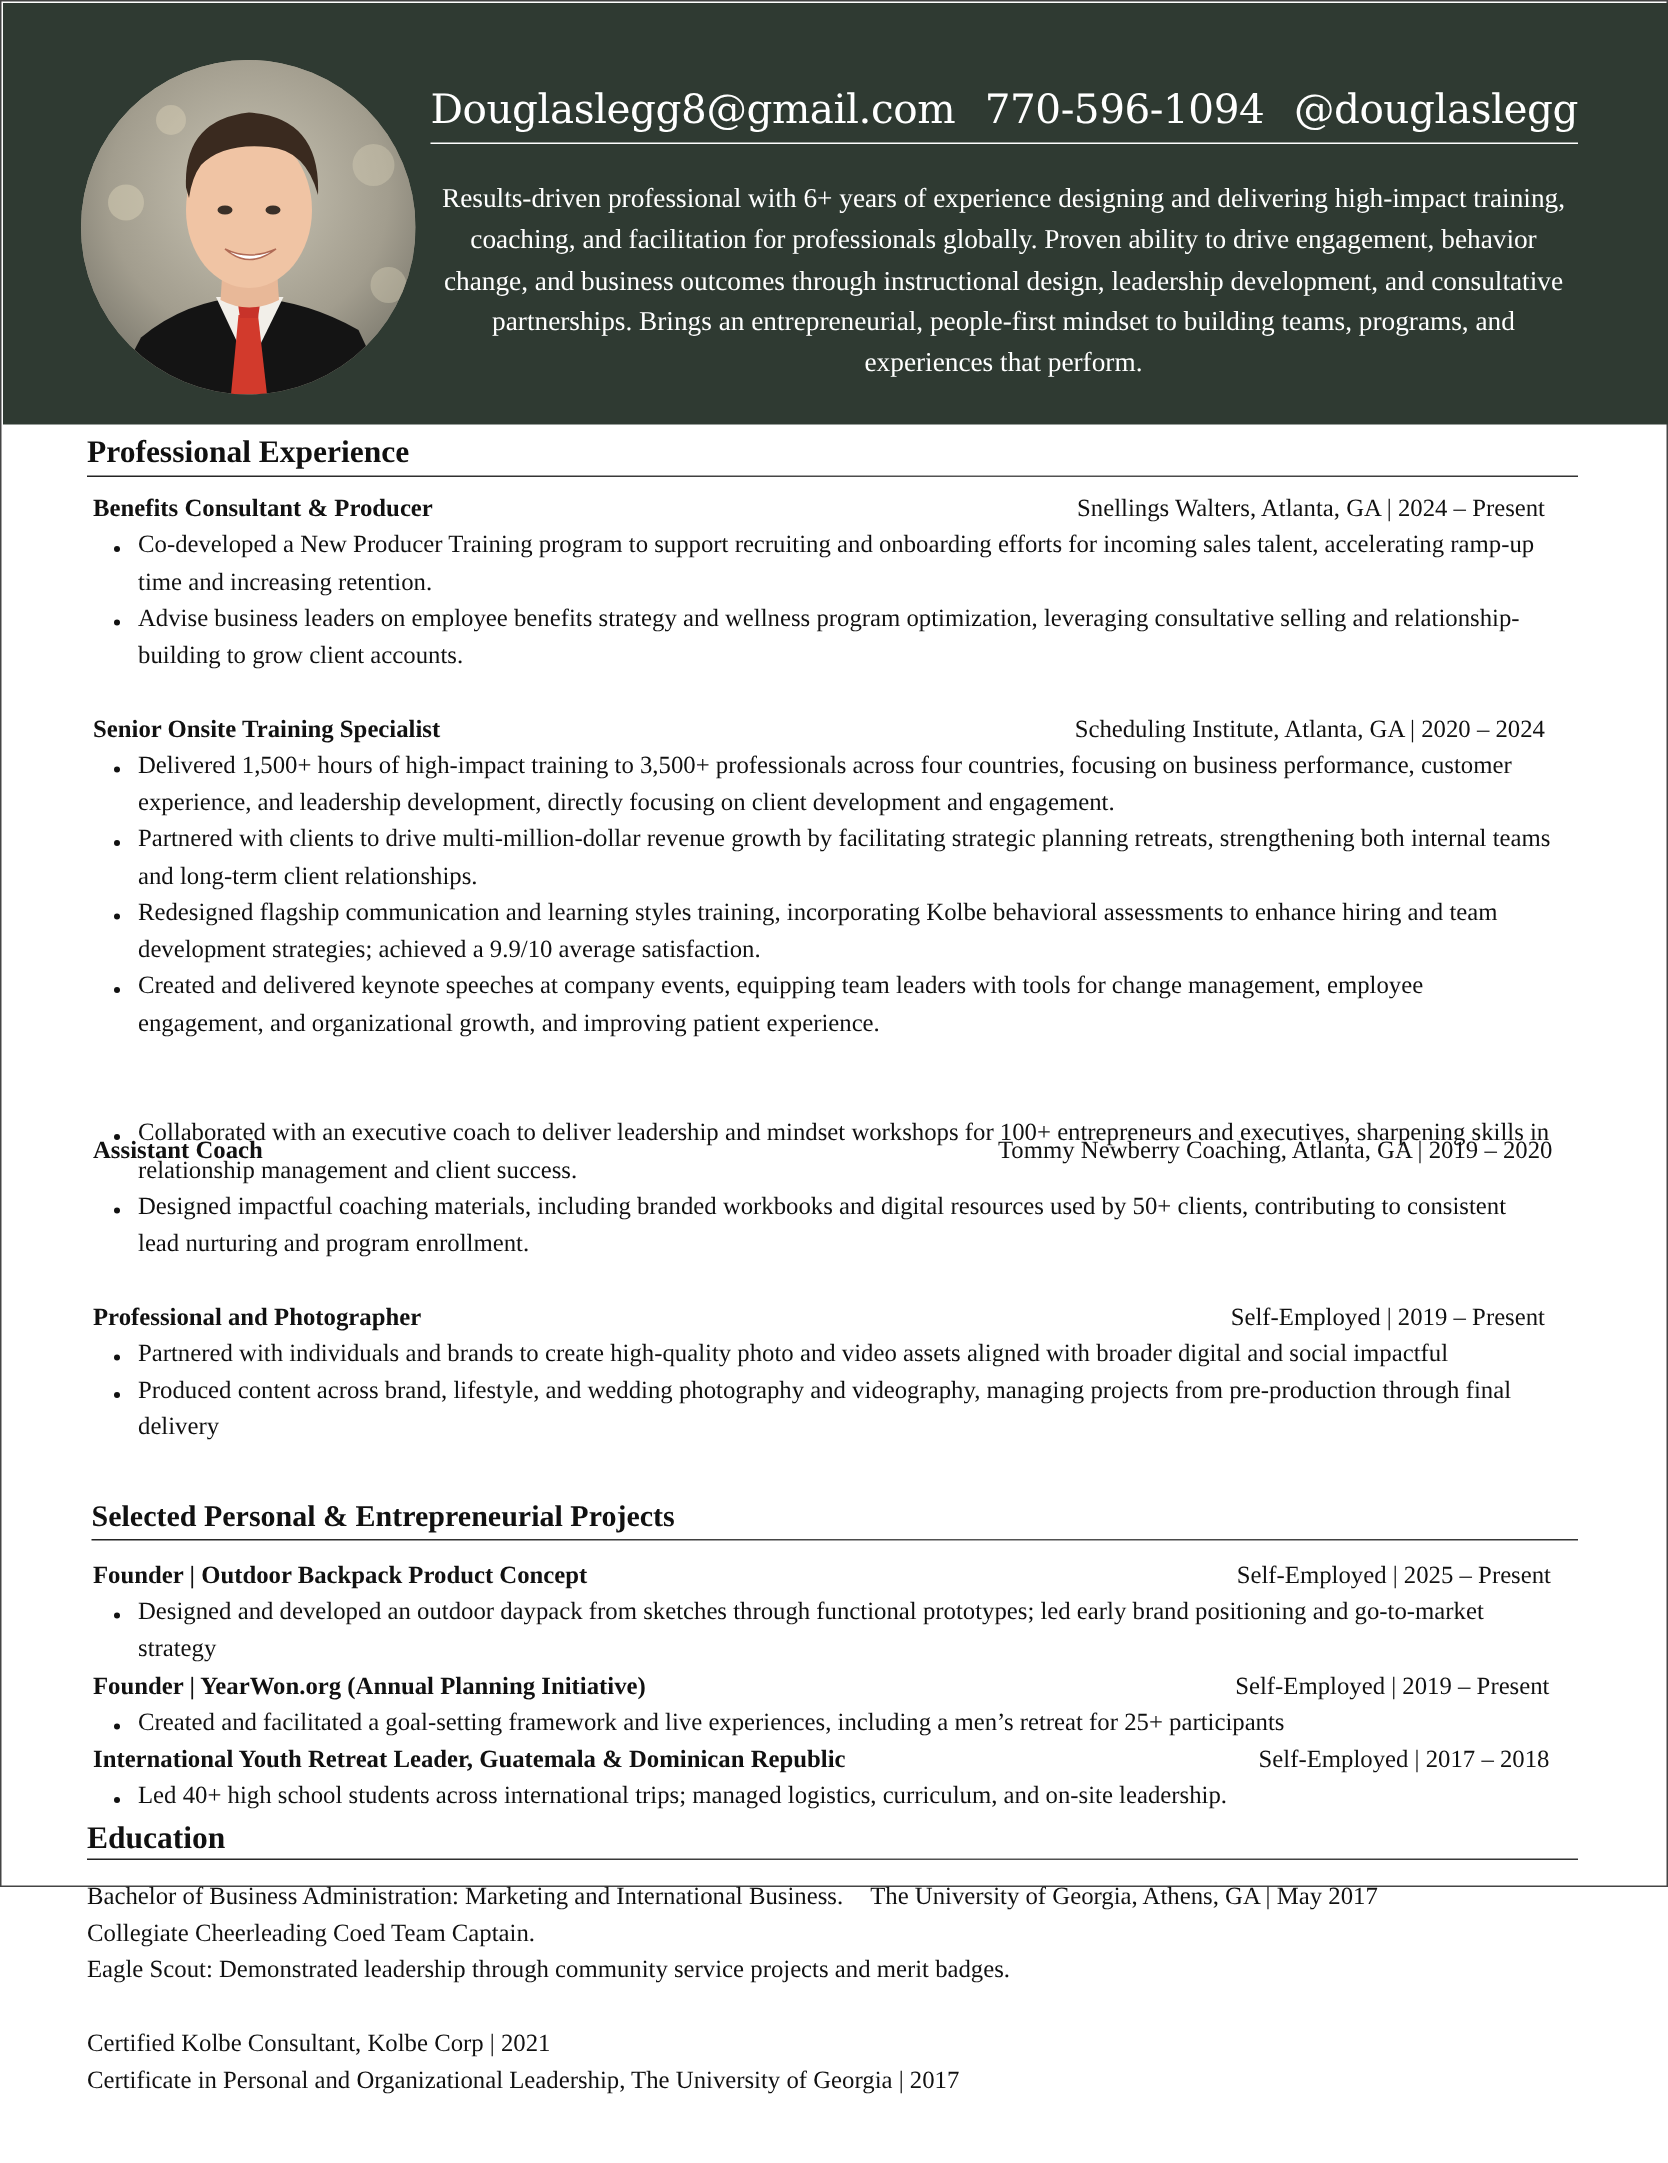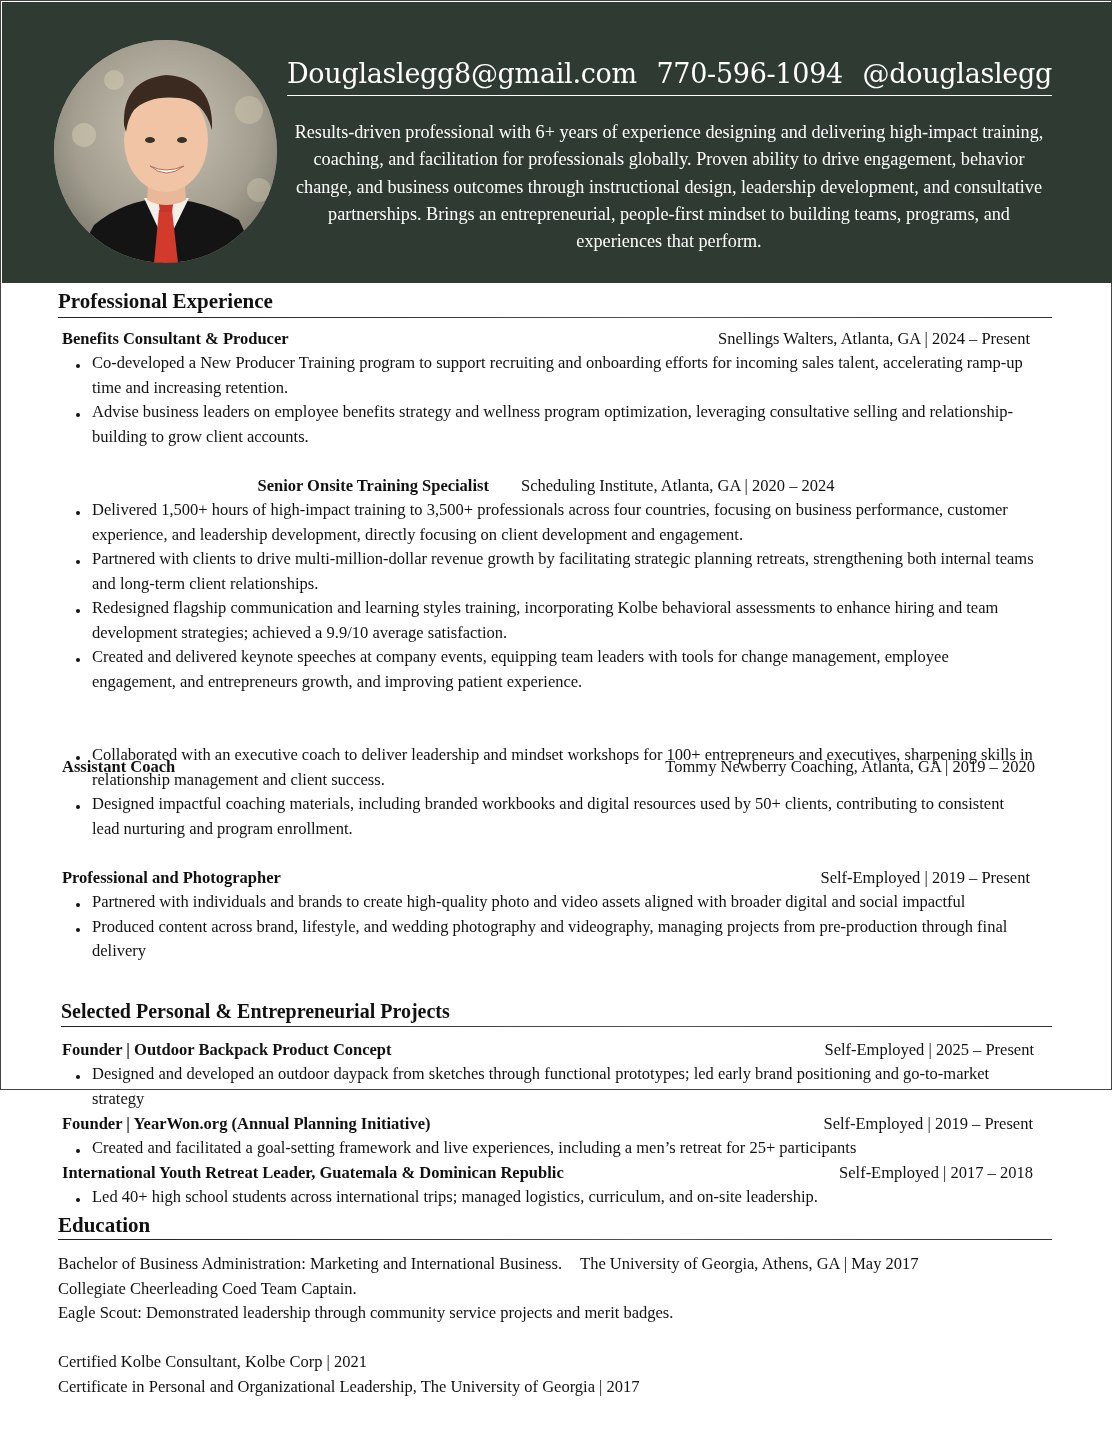--- a/index.html
+++ b/index.html
@@ -5,21 +5,21 @@
   * { box-sizing: border-box; margin: 0; padding: 0; }
   html, body { width: 1112px; height: 1442px; background: #ffffff; }
   body {
     font-family: "Liberation Serif", "DejaVu Serif", serif;
     color: #111;
     position: relative;
     overflow: hidden;
   }
   .page {
     position: absolute; left: 0; top: 0;
-    width: 1112px; height: 1090px;
+    width: 1112px; height: 1258px;
     border: 1px solid #444;
     background: #fff;
   }
   .header {
     position: absolute; left: 1px; top: 1px;
     width: 1110px; height: 281px;
     background: #2f3a32;
   }
   .photo {
     position: absolute; left: 52px; top: 38px;
@@ -139,29 +139,29 @@
 
   <div class="job-head" style="top:328px; width:968px;">
     <span class="job-title">Benefits Consultant &amp; Producer</span>
     <span class="job-meta">Snellings Walters, Atlanta, GA | 2024 – Present</span>
   </div>
   <ul class="bullets" style="top:350px; width:970px;">
     <li>Co-developed a New Producer Training program to support recruiting and onboarding efforts for incoming sales talent, accelerating ramp-up time and increasing retention.</li>
     <li>Advise business leaders on employee benefits strategy and wellness program optimization, leveraging consultative selling and relationship-building to grow client accounts.</li>
   </ul>
 
-  <div class="job-head" style="top:475px; width:968px;justify-content:center;">
+  <div class="job-head" style="top:475px; width:968px;">
     <span class="job-title">Senior Onsite Training Specialist</span>
     <span class="job-meta">Scheduling Institute, Atlanta, GA | 2020 – 2024</span>
   </div>
   <ul class="bullets" style="top:497px; width:972px;">
     <li>Delivered 1,500+ hours of high-impact training to 3,500+ professionals across four countries, focusing on business performance, customer experience, and leadership development, directly focusing on client development and engagement.</li>
     <li>Partnered with clients to drive multi-million-dollar revenue growth by facilitating strategic planning retreats, strengthening both internal teams and long-term client relationships.</li>
     <li>Redesigned flagship communication and learning styles training, incorporating Kolbe behavioral assessments to enhance hiring and team development strategies; achieved a 9.9/10 average satisfaction.</li>
-    <li>Created and delivered keynote speeches at company events, equipping team leaders with tools for change management, employee engagement, and entrepreneurs growth, and improving patient experience.</li>
+    <li>Created and delivered keynote speeches at company events, equipping team leaders with tools for change management, employee engagement, and organizational growth, and improving patient experience.</li>
   </ul>
 
   <div class="job-head" style="top:756px; width:973px;">
     <span class="job-title">Assistant Coach</span>
     <span class="job-meta">Tommy Newberry Coaching, Atlanta, GA | 2019 – 2020</span>
   </div>
   <ul class="bullets" style="top:742px; width:972px;">
     <li>Collaborated with an executive coach to deliver leadership and mindset workshops for 100+ entrepreneurs and executives, sharpening skills in relationship management and client success.</li>
     <li>Designed impactful coaching materials, including branded workbooks and digital resources used by 50+ clients, contributing to consistent lead nurturing and program enrollment.</li>
   </ul>

